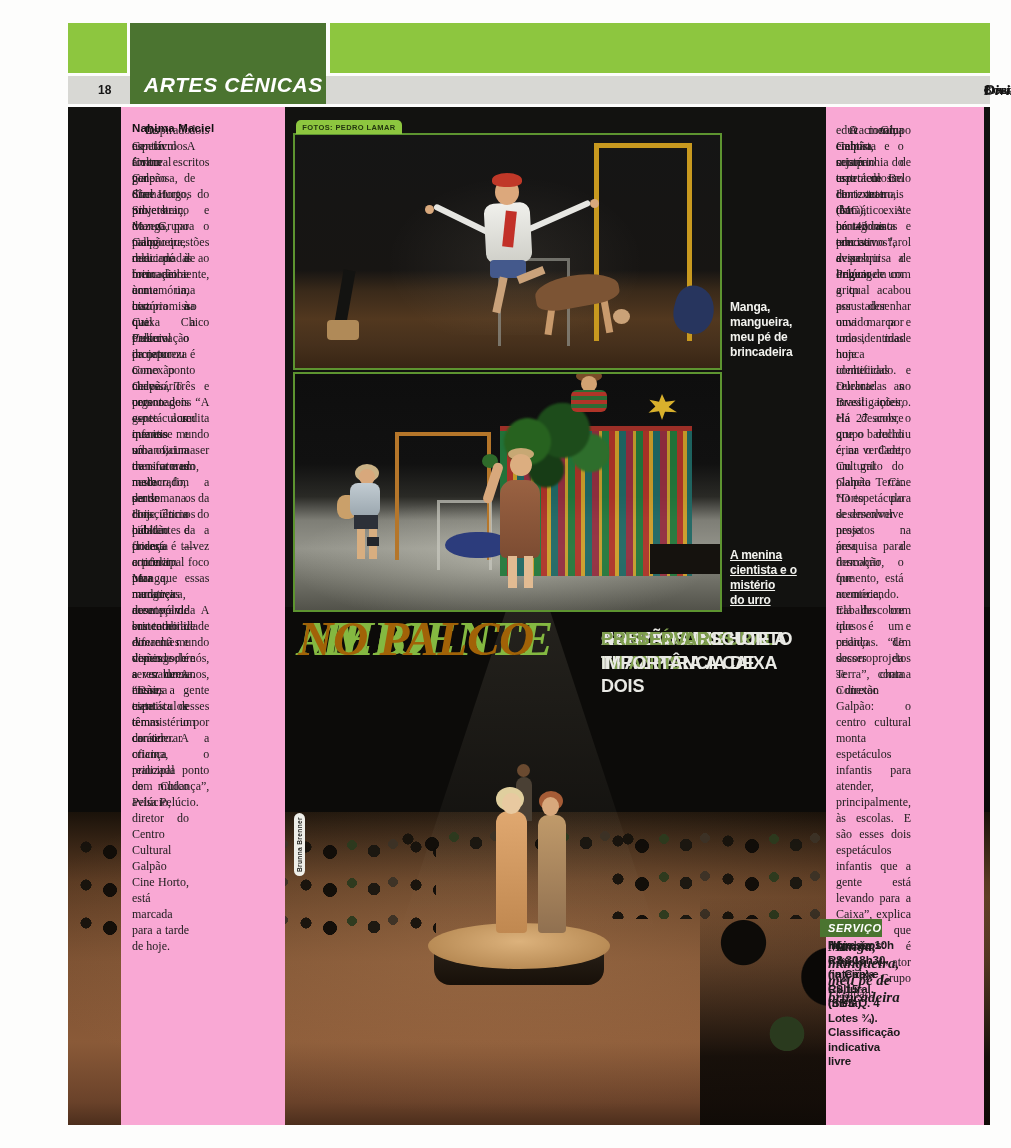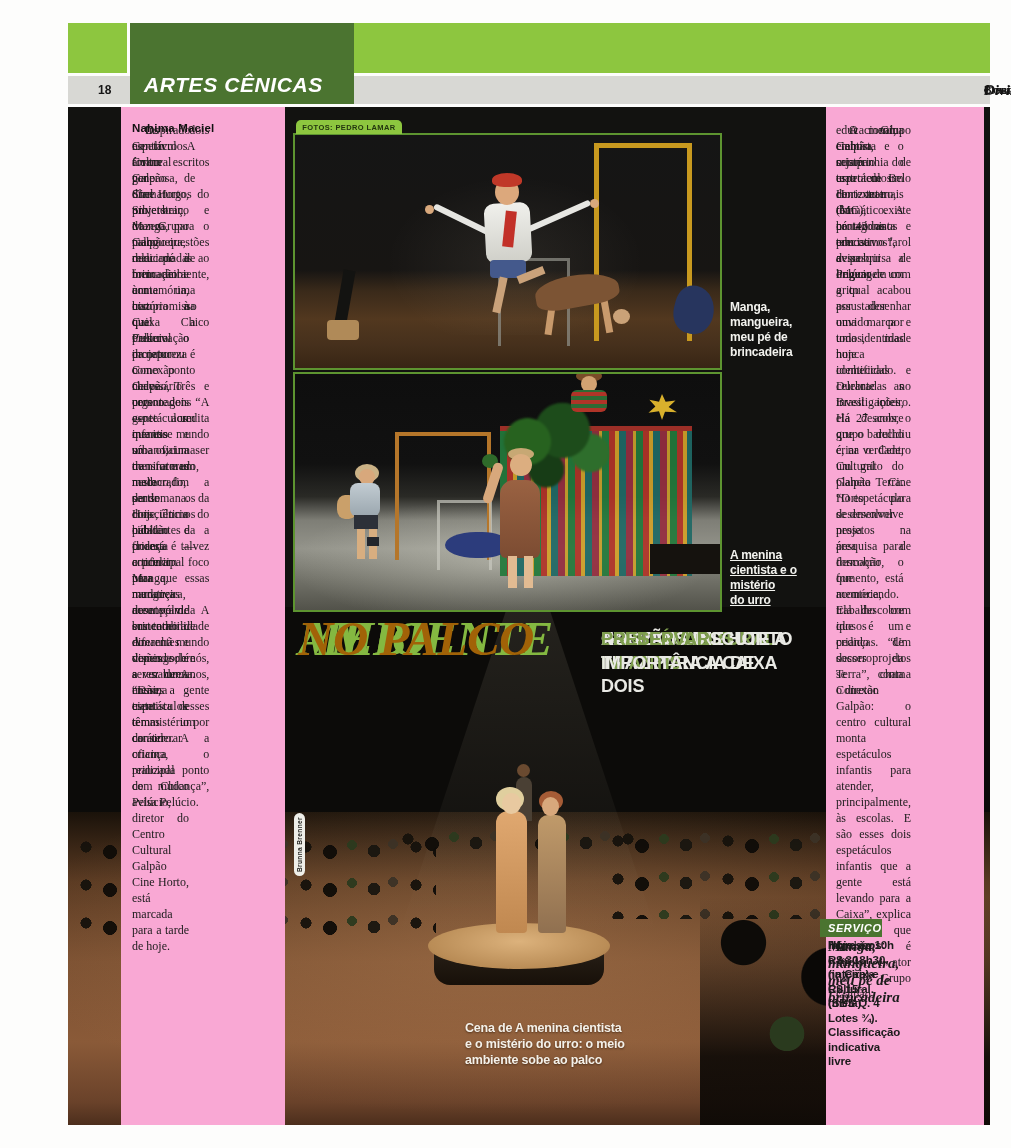--- a/index.html
+++ b/index.html
@@ -8,21 +8,21 @@
   }
   html,body{margin:0;padding:0;background:#fff;}
   #page{position:relative;width:1011px;height:1148px;background:#fdfdfc;overflow:hidden;
         font-family:"Liberation Serif",serif;}
   #page *{position:absolute;box-sizing:border-box;}
 
   
   .hd-sq{left:68px;top:23px;width:59px;height:50px;background:var(--light-green);}
   .hd-bar{left:330px;top:23px;width:660px;height:50px;background:var(--light-green);}
   .hd-gray{left:68px;top:76px;width:922px;height:28px;background:#d8d8d4;}
-  .hd-box{left:130px;top:23px;width:224px;height:81px;background:var(--dark-green);z-index:3;
+  .hd-box{left:130px;top:23px;width:196px;height:81px;background:var(--dark-green);z-index:3;
           display:flex;align-items:flex-end;}
   .hd-box .section{position:static;color:#fff;font:italic 700 21px/1 "Liberation Sans",sans-serif;
           letter-spacing:.6px;padding:0 0 9px 14px;white-space:nowrap;}
   .pagenum{left:30px;top:7px;font:700 12px "Liberation Sans",sans-serif;color:#161616;}
   .masthead{right:6px;top:0;height:28px;display:flex;align-items:center;gap:6px;color:#161616;white-space:nowrap;}
   .masthead span{position:static;}
   .m-supp{font:italic 700 15px "Liberation Serif",serif;}
   .m-sep{font:700 10px "Liberation Sans",sans-serif;}
   .m-date{font:700 10.5px "Liberation Sans",sans-serif;}
   .m-paper{font:700 12.5px "Liberation Serif",serif;font-variant:small-caps;letter-spacing:.3px;}
@@ -215,21 +215,20 @@
       <div class="platform-base"></div>
       <div class="platform-top"></div>
       <div class="p3a-back"></div>
       <div class="p3a-backhead"></div>
       <div class="p3a-orangehair"></div>
       <div class="p3a-orange"></div>
       <div class="p3a-orangehead"></div>
       <div class="p3a-tanhair"></div>
       <div class="p3a-tan"></div>
       <div class="p3a-tanhead"></div>
-      <div class="p3caption">Cena de A menina cientista<br>e o mistério do urro: o meio<br>ambiente sobe ao palco</div>
       <div class="vcredit">Brunna Brenner</div>
     </div>
 
     <div class="ctab">FOTOS: PEDRO LAMAR</div>
 
     <div class="photo ph1">
       <div class="fill p1bg"></div>
       <div class="p1spot"></div>
       <div class="p1door"></div>
       <div class="p1frame"></div>

